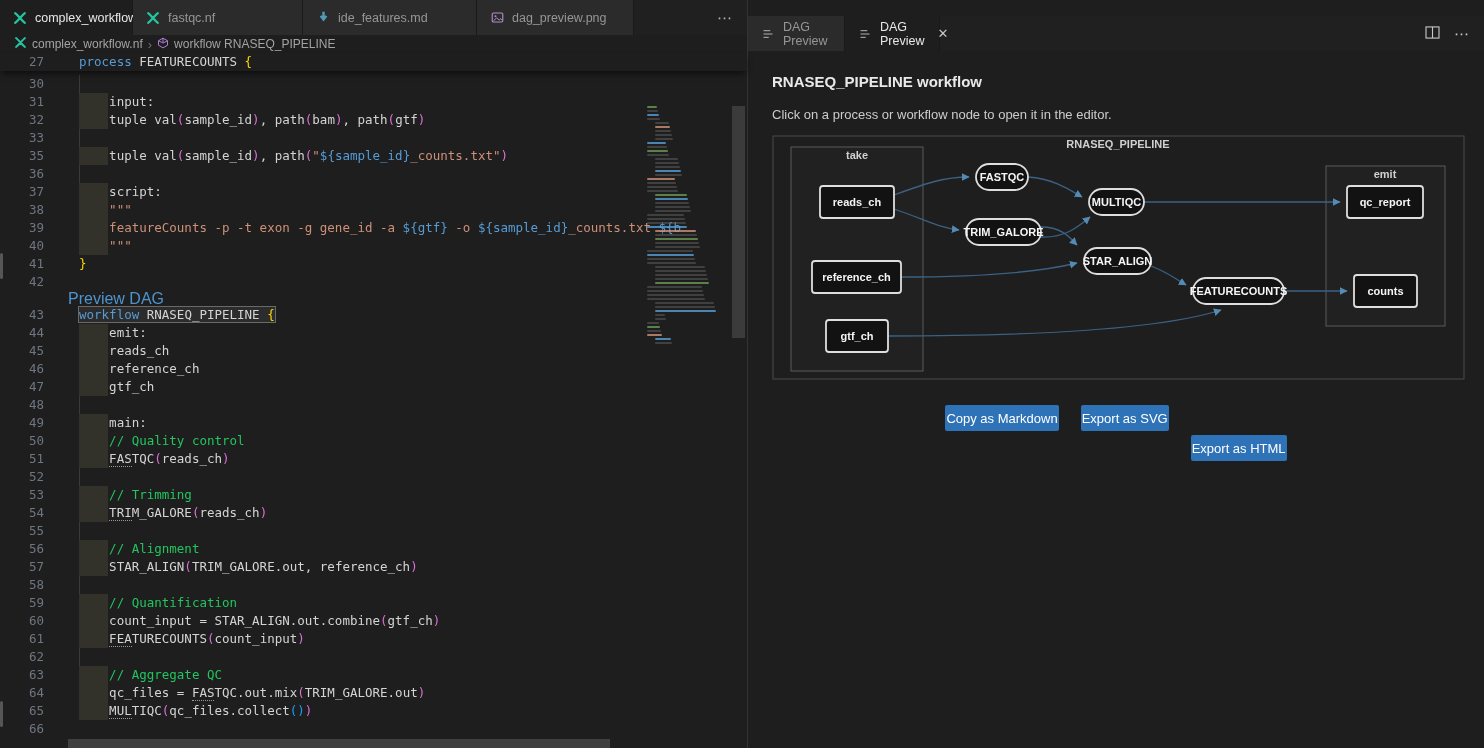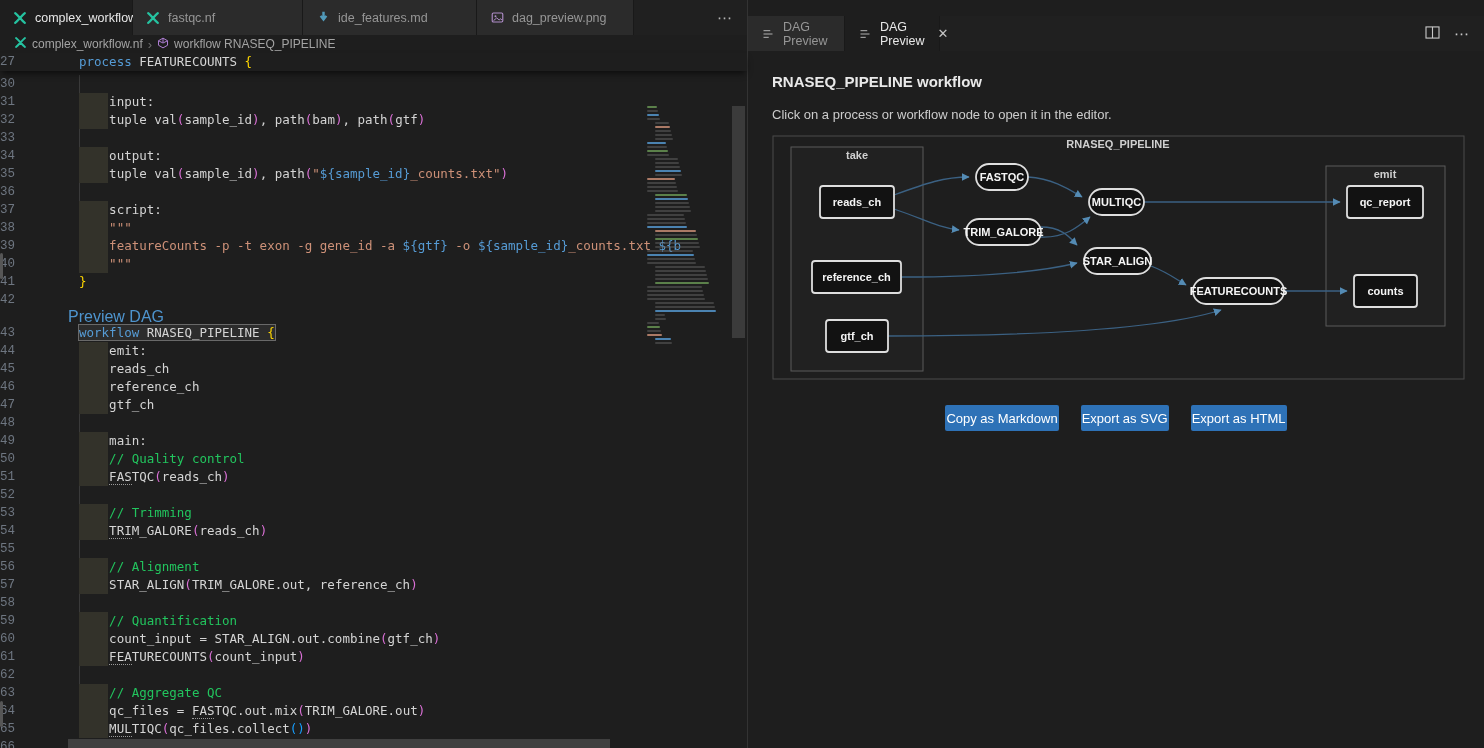--- a/index.html
+++ b/index.html
@@ -19,21 +19,21 @@
   .strip-actions { position:absolute; right:14px; top:0; height:35px; display:flex; align-items:center;
                    gap:14px; color:#b6b6b6; font-size:15px; letter-spacing:1px; }
 
   .breadcrumb { height:18px; background:#1e1e1e; display:flex; align-items:center; gap:5px;
                 padding-left:14px; font-size:12px; color:#a3a3a3; }
   .breadcrumb .sep { color:#6d6d6d; font-size:13px; }
 
   .editor-body { position:relative; height:695px; background:#1e1e1e;
                  font-family:"DejaVu Sans Mono", monospace; font-size:12.5px; }
   .rowline { display:flex; height:18px; line-height:18px; white-space:pre; }
-  .gutter { width:62px; flex:none; text-align:left; padding-right:18px; color:#6e7681;font-family:Liberation Mono, monospace; }
+  .gutter { width:62px; flex:none; text-align:right; padding-right:18px; color:#6e7681; }
   .codecell { position:relative; flex:1; padding-left:6px; color:#d4d4d4; overflow:hidden;margin-left:11px; }
   .codecell.olive::before { content:""; position:absolute; left:6px; top:0; width:29px; height:18px;
                             background:#33322a; }
   .codecell.guide::before { content:""; position:absolute; left:6px; top:0; width:1px; height:18px;
                             background:#3a3a3a; }
   .codecell > span { position:relative; }
   .sticky { position:relative; z-index:6; background:#1e1e1e;
             box-shadow:0 4px 7px -2px rgba(0,0,0,.65); }
   .scrollpad { height:4px; }
   .lensrow { height:15px; line-height:15px; display:flex; }
@@ -138,21 +138,20 @@
       <div class="rowline sticky">
         <div class="gutter" id="sticky-num">27</div>
         <div class="codecell" id="sticky-code"><span class="tok-kw">process</span><span class="tok-txt"> FEATURECOUNTS </span><span class="tok-p1">{</span></div>
       </div>
       <div class="scrollpad"></div>
       <div id="code-lines">
           <div class="rowline"><div class="gutter">30</div><div class="codecell guide"></div></div>
           <div class="rowline"><div class="gutter">31</div><div class="codecell olive"><span class="tok-txt">    input:</span></div></div>
           <div class="rowline"><div class="gutter">32</div><div class="codecell olive"><span class="tok-txt">    tuple val</span><span class="tok-p2">(</span><span class="tok-txt">sample_id</span><span class="tok-p2">)</span><span class="tok-txt">, path</span><span class="tok-p2">(</span><span class="tok-txt">bam</span><span class="tok-p2">)</span><span class="tok-txt">, path</span><span class="tok-p2">(</span><span class="tok-txt">gtf</span><span class="tok-p2">)</span></div></div>
           <div class="rowline"><div class="gutter">33</div><div class="codecell guide"></div></div>
-          <div class="rowline"><div class="gutter">34</div><div class="codecell olive"><span class="tok-txt">    output:</span></div></div>
           <div class="rowline"><div class="gutter">35</div><div class="codecell olive"><span class="tok-txt">    tuple val</span><span class="tok-p2">(</span><span class="tok-txt">sample_id</span><span class="tok-p2">)</span><span class="tok-txt">, path</span><span class="tok-p2">(</span><span class="tok-str">"</span><span class="tok-interp">${sample_id}</span><span class="tok-str">_counts.txt"</span><span class="tok-p2">)</span></div></div>
           <div class="rowline"><div class="gutter">36</div><div class="codecell guide"></div></div>
           <div class="rowline"><div class="gutter">37</div><div class="codecell olive"><span class="tok-txt">    script:</span></div></div>
           <div class="rowline"><div class="gutter">38</div><div class="codecell olive"><span class="tok-str">    """</span></div></div>
           <div class="rowline"><div class="gutter">39</div><div class="codecell olive"><span class="tok-str">    featureCounts -p -t exon -g gene_id -a </span><span class="tok-interp">${gtf}</span><span class="tok-str"> -o </span><span class="tok-interp">${sample_id}</span><span class="tok-str">_counts.txt </span><span class="tok-interp">${b</span></div></div>
           <div class="rowline"><div class="gutter">40</div><div class="codecell olive"><span class="tok-str">    """</span></div></div>
           <div class="rowline"><div class="gutter">41</div><div class="codecell"><span class="tok-p1">}</span></div></div>
           <div class="rowline"><div class="gutter">42</div><div class="codecell"></div></div>
           <div class="lensrow">
             <div class="gutter"></div>
@@ -355,18 +354,18 @@
             </g>
             <g>
               <rect x="421" y="143" width="91" height="26" rx="13" fill="#121212" stroke="#dedede" stroke-width="1.8"></rect>
               <text x="466.5" y="160" text-anchor="middle" font-size="11" font-weight="bold" fill="#f5f5f5">FEATURECOUNTS</text>
             </g>
           </svg>
       </div>
       <div class="btnrow" id="btn-row">
           <button class="btn" style="background: rgb(46, 114, 183);">Copy as Markdown</button>
           <button class="btn" style="background: rgb(46, 114, 183);">Export as SVG</button>
-          <button class="btn" style="background: rgb(46, 114, 183);">Export as HTML</button>
+          <button class="btn" style="background: rgb(46, 114, 183); margin-top: 30px;">Export as HTML</button>
         </div>
     </div>
   </div>
 
 </div>
 
 </body></html>

